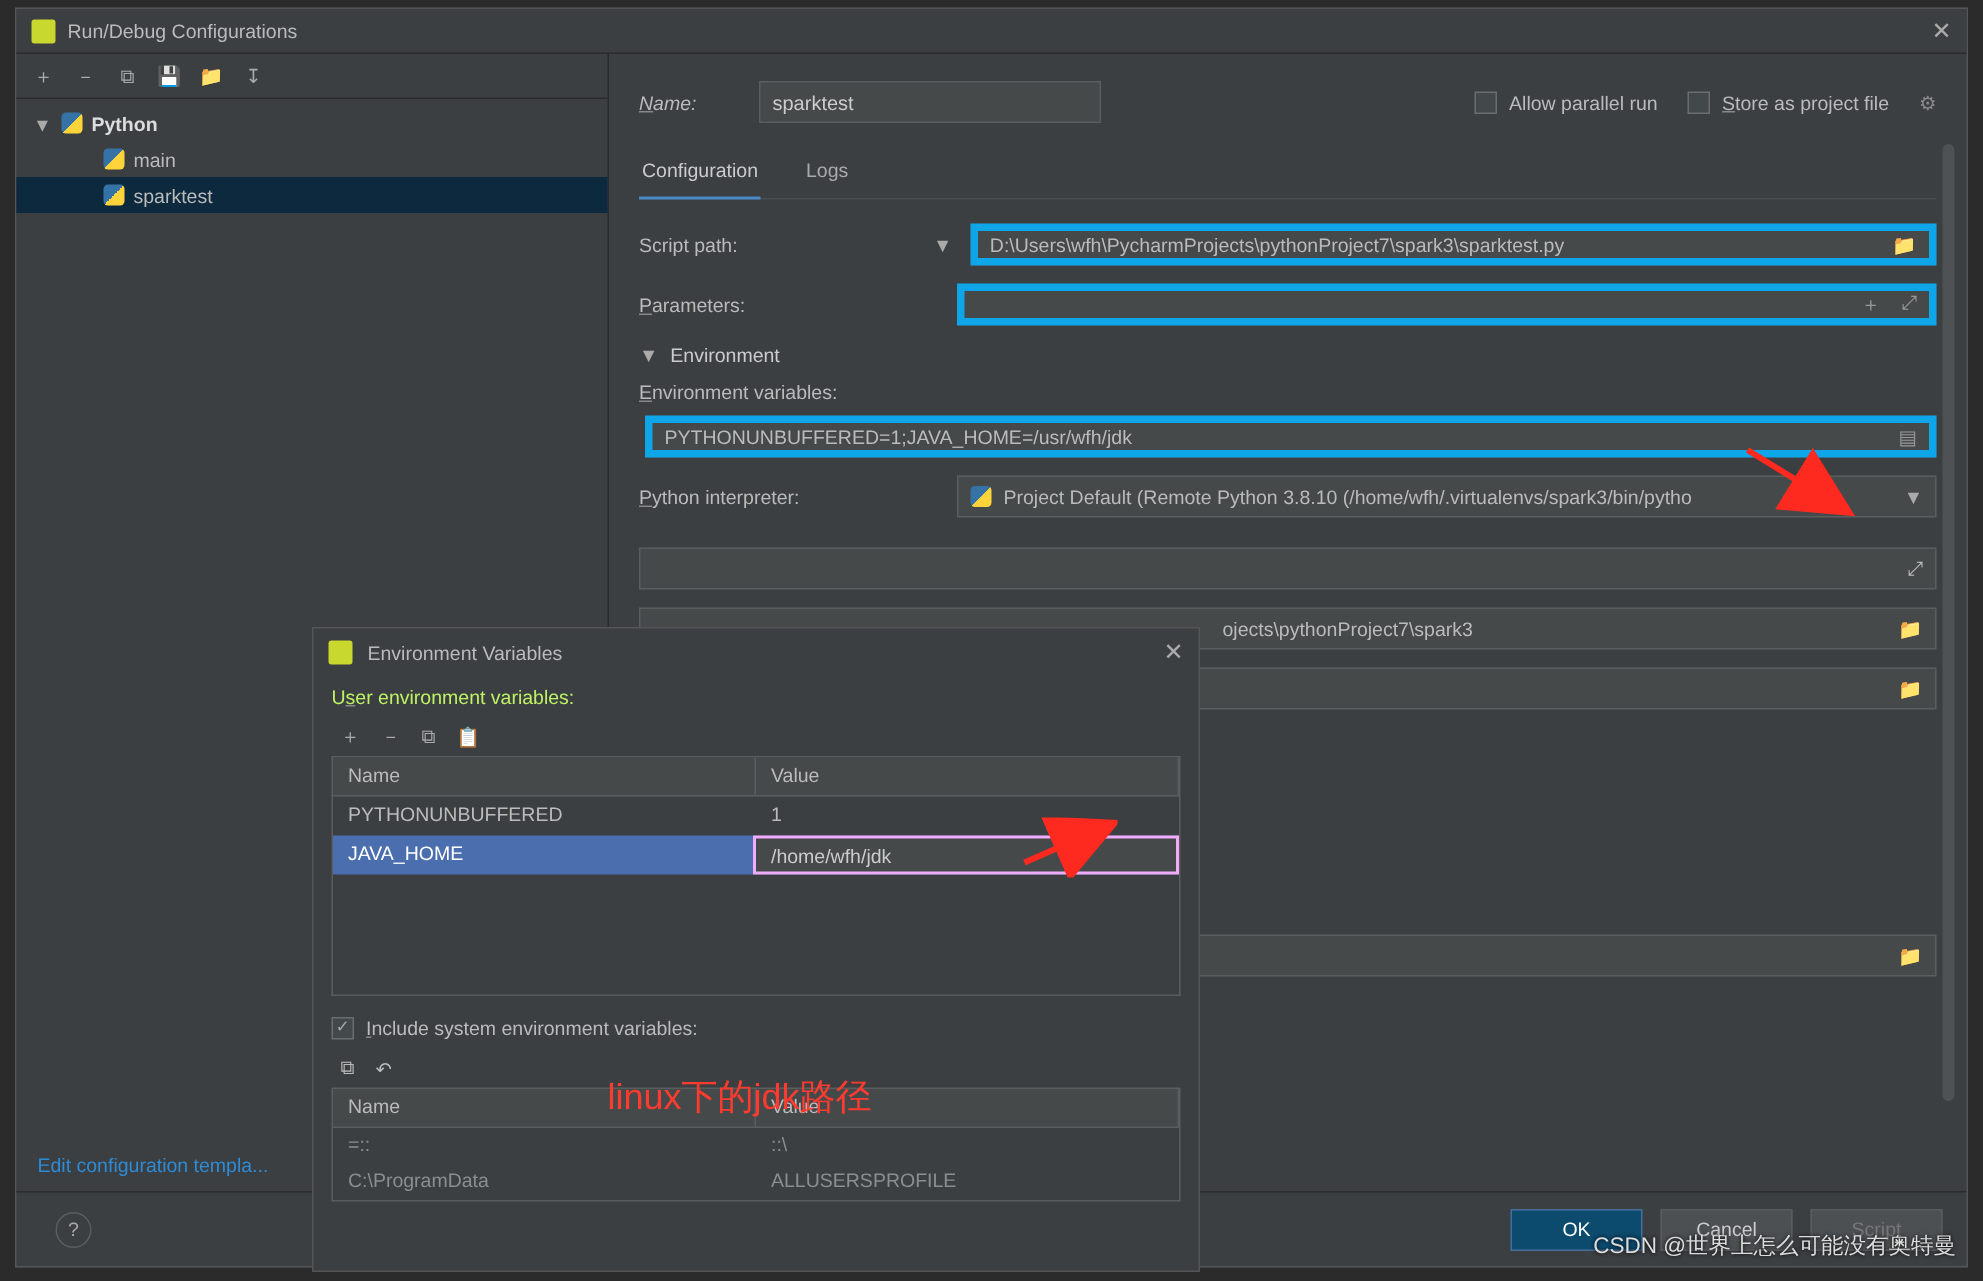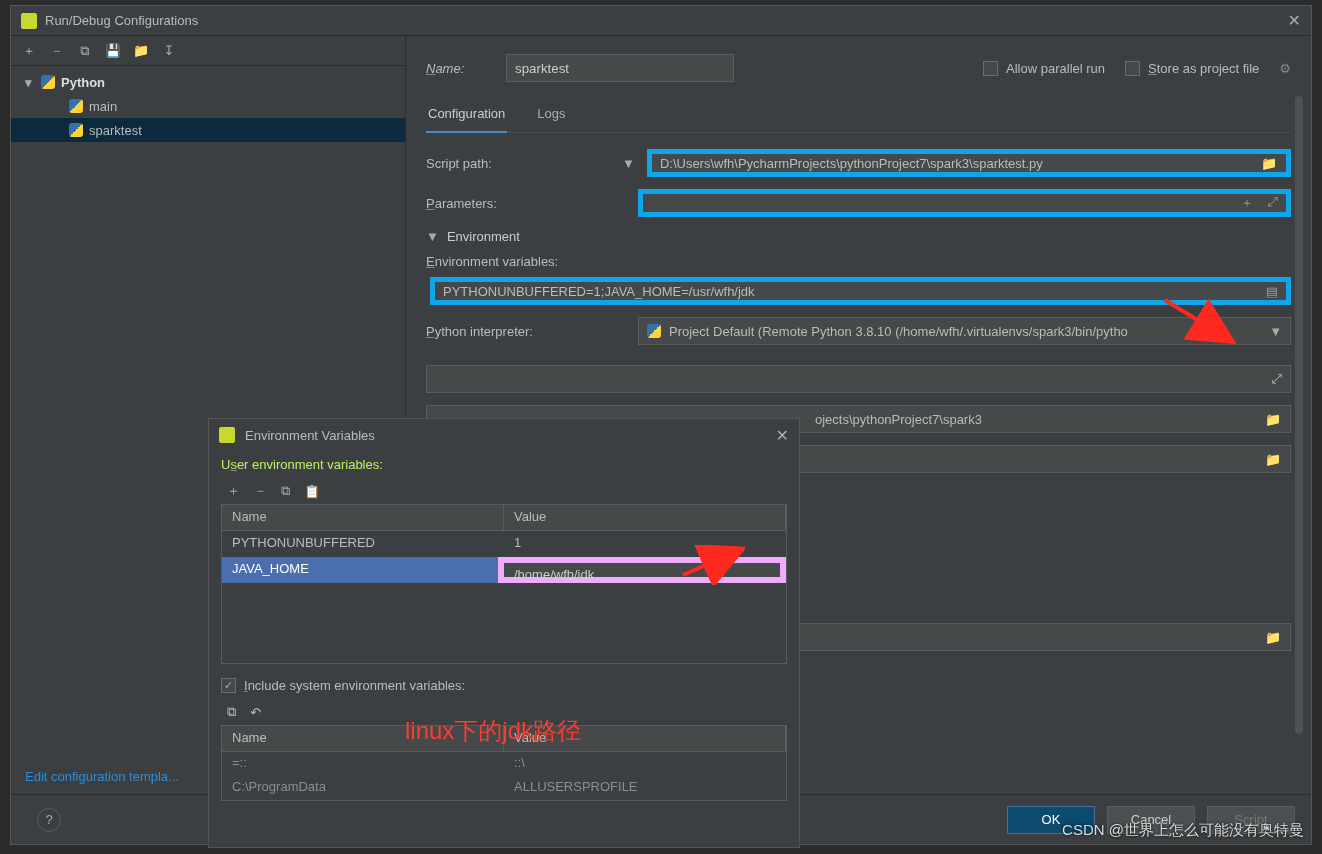--- a/index.html
+++ b/index.html
@@ -115,21 +115,21 @@
 .env-body { flex: 1; padding: 6px 12px; display: flex; flex-direction: column; }
 .env-label { color: #bef264; margin-bottom: 6px; }
 .env-tb { height: 26px; display: flex; align-items: center; gap: 14px; padding: 0 6px; }
 .env-tb .tbtn { color: #aaa; cursor: pointer; }
 .env-table { border: 1px solid #5a5d5e; background: #3c3f41; flex: 0 0 160px; }
 .env-table .hdr { display: flex; height: 26px; background: #45494a; border-bottom: 1px solid #5a5d5e; }
 .env-table .hdr div { flex: 1; padding: 4px 10px; color: #bbb; border-right: 1px solid #5a5d5e; }
 .env-table .row { display: flex; height: 26px; }
 .env-table .row div { flex: 1; padding: 4px 10px; }
 .env-table .row.selected { background: #4b6eaf; color: #fff; }
-.env-table .row.selected .val-cell { background: #45494a; color: #ccc; border: 6px solid #f0abfc; }
+.env-table .row.selected .val-cell { background: #45494a; color: #ccc; border: 2px solid #f0abfc; }
 .include-row { display: flex; align-items: flex-start; gap: 8px; margin-top: 14px; }
 .sys-tb { height: 26px; display: flex; align-items: center; gap: 14px; padding: 0 6px; margin-top: 6px; }
 .sys-table { border: 1px solid #5a5d5e; background: #3c3f41; }
 .sys-table .hdr { display: flex; height: 26px; background: #45494a; border-bottom: 1px solid #5a5d5e; }
 .sys-table .hdr div { flex: 1; padding: 4px 10px; border-right: 1px solid #5a5d5e; }
 .sys-table .row { display: flex; height: 24px; color: #8a8e90; }
 .sys-table .row div { flex: 1; padding: 3px 10px; }
 
 
 .arrow-annot { position: absolute; z-index: 20; }

